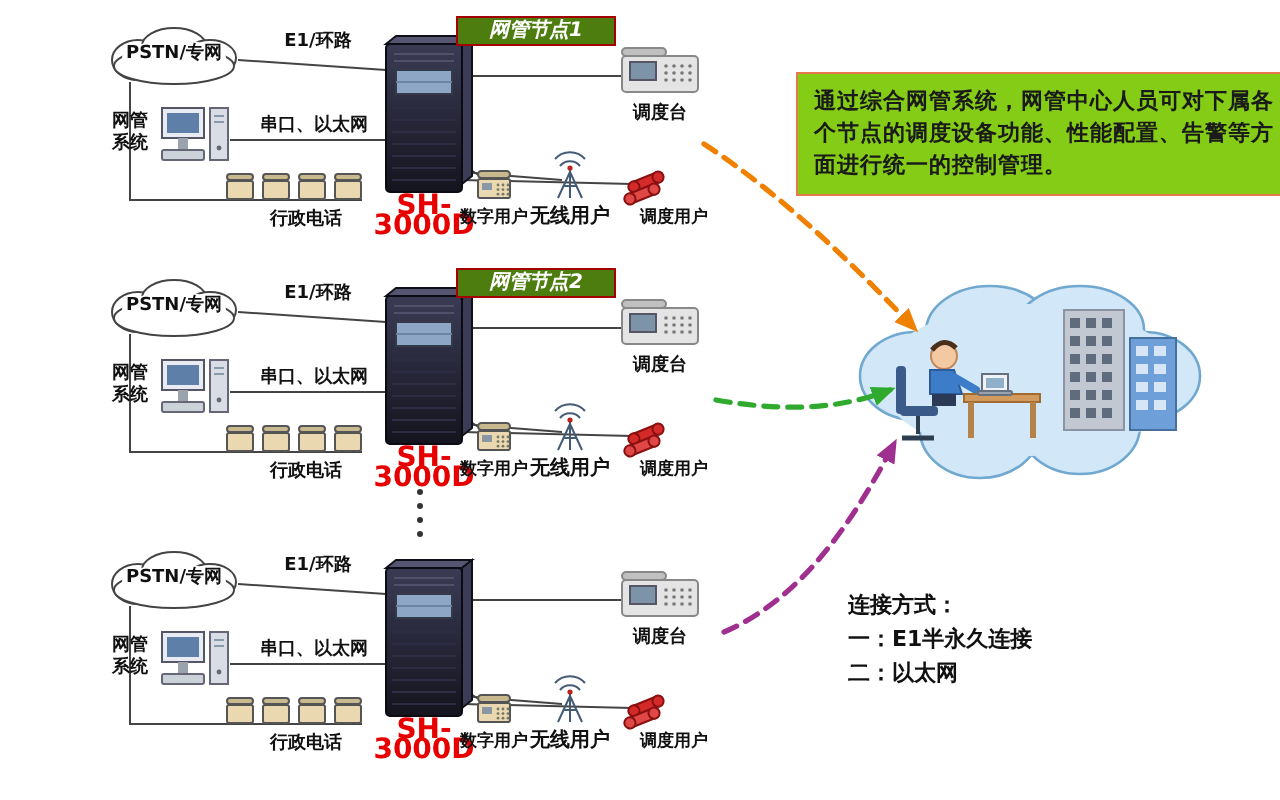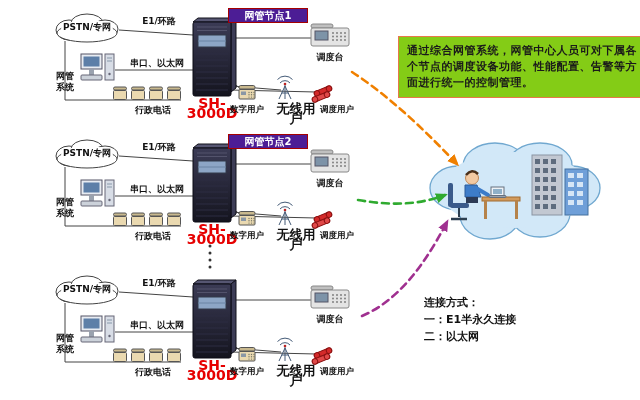--- a/index.html
+++ b/index.html
@@ -12,32 +12,32 @@
 
   
   .node { position:absolute; left:35px; width:360px; height:125px; }
   .node1 { top:8px; }
   .node2 { top:134px; }
   .node3 { top:270px; }
   .node-art { position:absolute; left:0; top:0; }
 
   .node-header {
     position:absolute; left:193px; top:0; width:80px; height:15px;
-    background:#4c1d95; border:1px solid #a50000; box-sizing:border-box;
-    color:#ffffff; font-size:10px; font-weight:bold; text-align:center; line-height:13px;
+    background:#4d7c0f; border:1px solid #a50000; box-sizing:border-box;
+    color:#ffffff; font-size:10px; font-weight:bold; text-align:center; line-height:13px;font-style:italic;
   }
   .lbl { position:absolute; font-size:9px; font-weight:bold; color:#111; text-align:center; line-height:10px; }
   .lbl-pstn    { left:17px;  top:14px; width:70px; }
   .lbl-e1      { left:92px;  top:8px;  width:64px; }
-  .lbl-nms     { left:20px;  top:63px; width:20px; line-height:11px; }
+  .lbl-nms     { left:20px;  top:48px; width:20px; line-height:11px; }
   .lbl-serial  { left:86px;  top:50px; width:72px; }
   .lbl-device  { left:147px; top:90px; width:60px; color:#e60000; font-size:14px; }
   .lbl-console { left:268px; top:44px; width:54px; }
   .lbl-user1   { left:190px; top:96px; width:44px; font-size:8.5px; }
-  .lbl-user2   { left:228px; top:96px; width:44px; font-size:13px;margin-left:11px; }
+  .lbl-user2   { left:228px; top:96px; width:44px; font-size:10px; }
   .lbl-user3   { left:265px; top:96px; width:44px; font-size:8.5px;margin-left:15px; }
   .lbl-phones  { left:86px;  top:97px; width:64px; }
 
   
   .desc-box {
     position:absolute; left:398px; top:36px; width:256px;
     border:1px solid #e8784a; background:#84cc16;
     padding:6px 8px; box-sizing:border-box;
     font-size:11px; font-weight:bold; color:#1a1a1a;
     line-height:16px; letter-spacing:0.5px;

